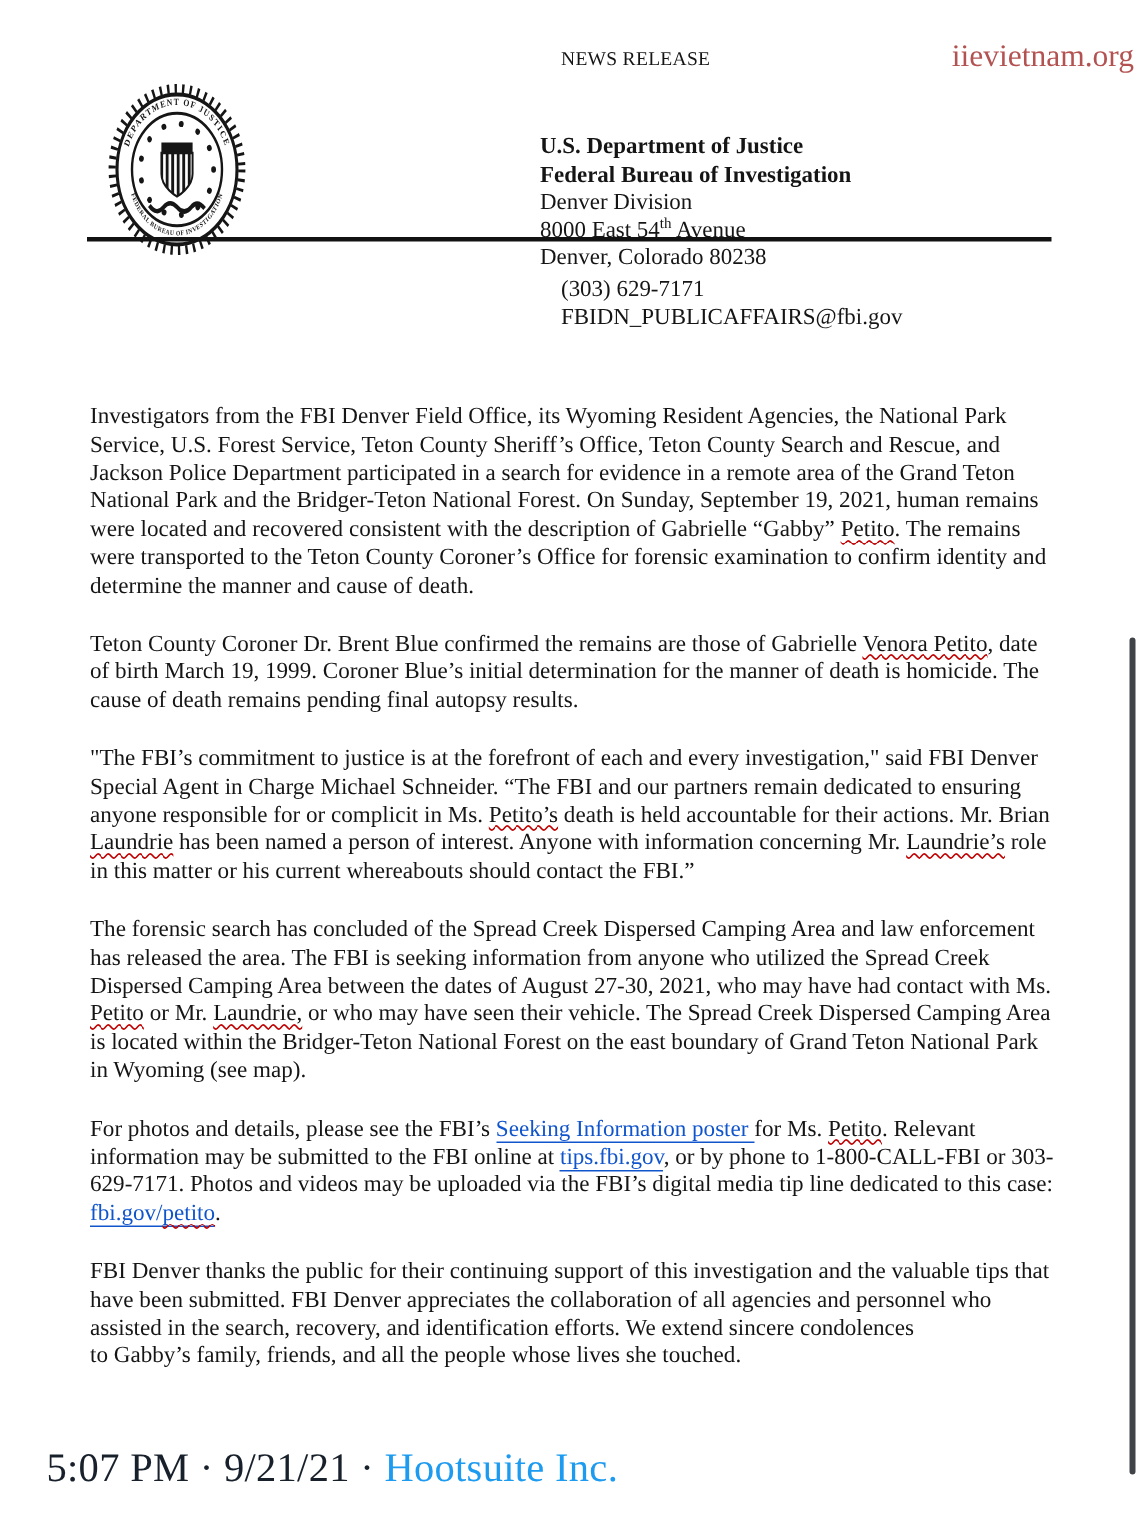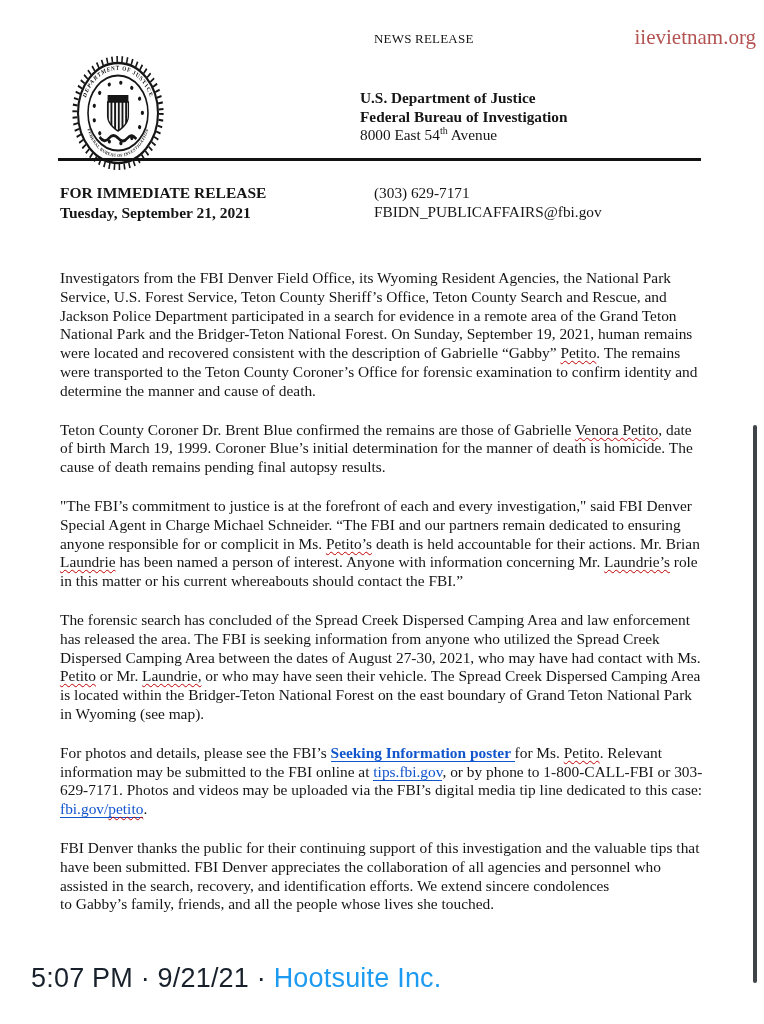--- a/index.html
+++ b/index.html
@@ -18,24 +18,24 @@
   
   .fir{position:absolute;left:60px;top:183px;font-size:15.5px;font-weight:bold;line-height:19.5px;}
   .contact{position:absolute;left:374px;top:183px;font-size:15.3px;line-height:19px;}
 
   
   .doc-body{position:absolute;left:60px;top:269px;width:646px;font-size:15.4px;line-height:18.8px;}
   .doc-body p{margin:0 0 20px 0;}
   .sp{text-decoration:underline;text-decoration-style:wavy;text-decoration-color:#c00000;
       text-decoration-thickness:1px;text-underline-offset:2px;text-decoration-skip-ink:none;}
   .lnk{color:#1155cc;border-bottom:1px solid #1155cc;cursor:pointer;}
-  .lnk-b{font-weight:bold;}
+  .lnk-b{font-weight:normal;}
 
   
-  .footer{position:absolute;left:31px;top:963px;font-family:Liberation Sans, sans-serif;
+  .footer{position:absolute;left:31px;top:963px;font-family:Liberation Serif, serif;
           font-size:27px;color:#18212b;letter-spacing:.2px;}
   .footer .source{color:#1d9bf0;cursor:pointer;}
 
   
   .scroll-thumb{position:absolute;left:753px;top:425px;width:4px;height:558px;
                 background:#404347;border-radius:3px;}
 </style>
 </head>
 <body>
 
@@ -65,29 +65,27 @@
     <path d="M37,84 q6,7 12,1 q5,-5 11,0 q6,6 12,0 q5,-5 11,1" fill="none" stroke="#161616" stroke-width="3"></path>
   </svg>
 
   <div class="news-release">NEWS RELEASE</div>
 
   <div class="watermark">iievietnam.org</div>
 
   <div class="agency">
     <div class="b">U.S. Department of Justice</div>
     <div class="b">Federal Bureau of Investigation</div>
+    <div>Denver Division</div>
     <div><span>8000 East 54</span><sup>th</sup><span> Avenue</span></div>
+    <div>Denver, Colorado 80238</div>
   </div>
 
   <div class="rule"></div>
 
-  <div class="fir">
-    <div>FOR IMMEDIATE RELEASE</div>
-    <div>Tuesday, September 21, 2021</div>
-  </div>
 
   <div class="contact">
     <div>(303) 629-7171</div>
     <div>FBIDN_PUBLICAFFAIRS@fbi.gov</div>
   </div>
 
   <div class="doc-body">
     <p><span>Investigators from the FBI Denver Field Office, its Wyoming Resident Agencies, the National Park Service, U.S. Forest Service, Teton County Sheriff’s Office, Teton County Search and Rescue, and Jackson Police Department participated in a search for evidence in a remote area of the Grand Teton National Park and the Bridger-Teton National Forest. On Sunday, September 19, 2021, human remains were located and recovered consistent with the description of Gabrielle “Gabby” </span><span class="sp">Petito</span><span>. The remains were transported to the Teton County Coroner’s Office for forensic examination to confirm identity and determine the manner and cause of death.</span></p>
 
     <p><span>Teton County Coroner Dr. Brent Blue confirmed the remains are those of Gabrielle </span><span class="sp">Venora Petito</span><span>, date of birth March 19, 1999. Coroner Blue’s initial determination for the manner of death is homicide. The cause of death remains pending final autopsy results.</span></p>

